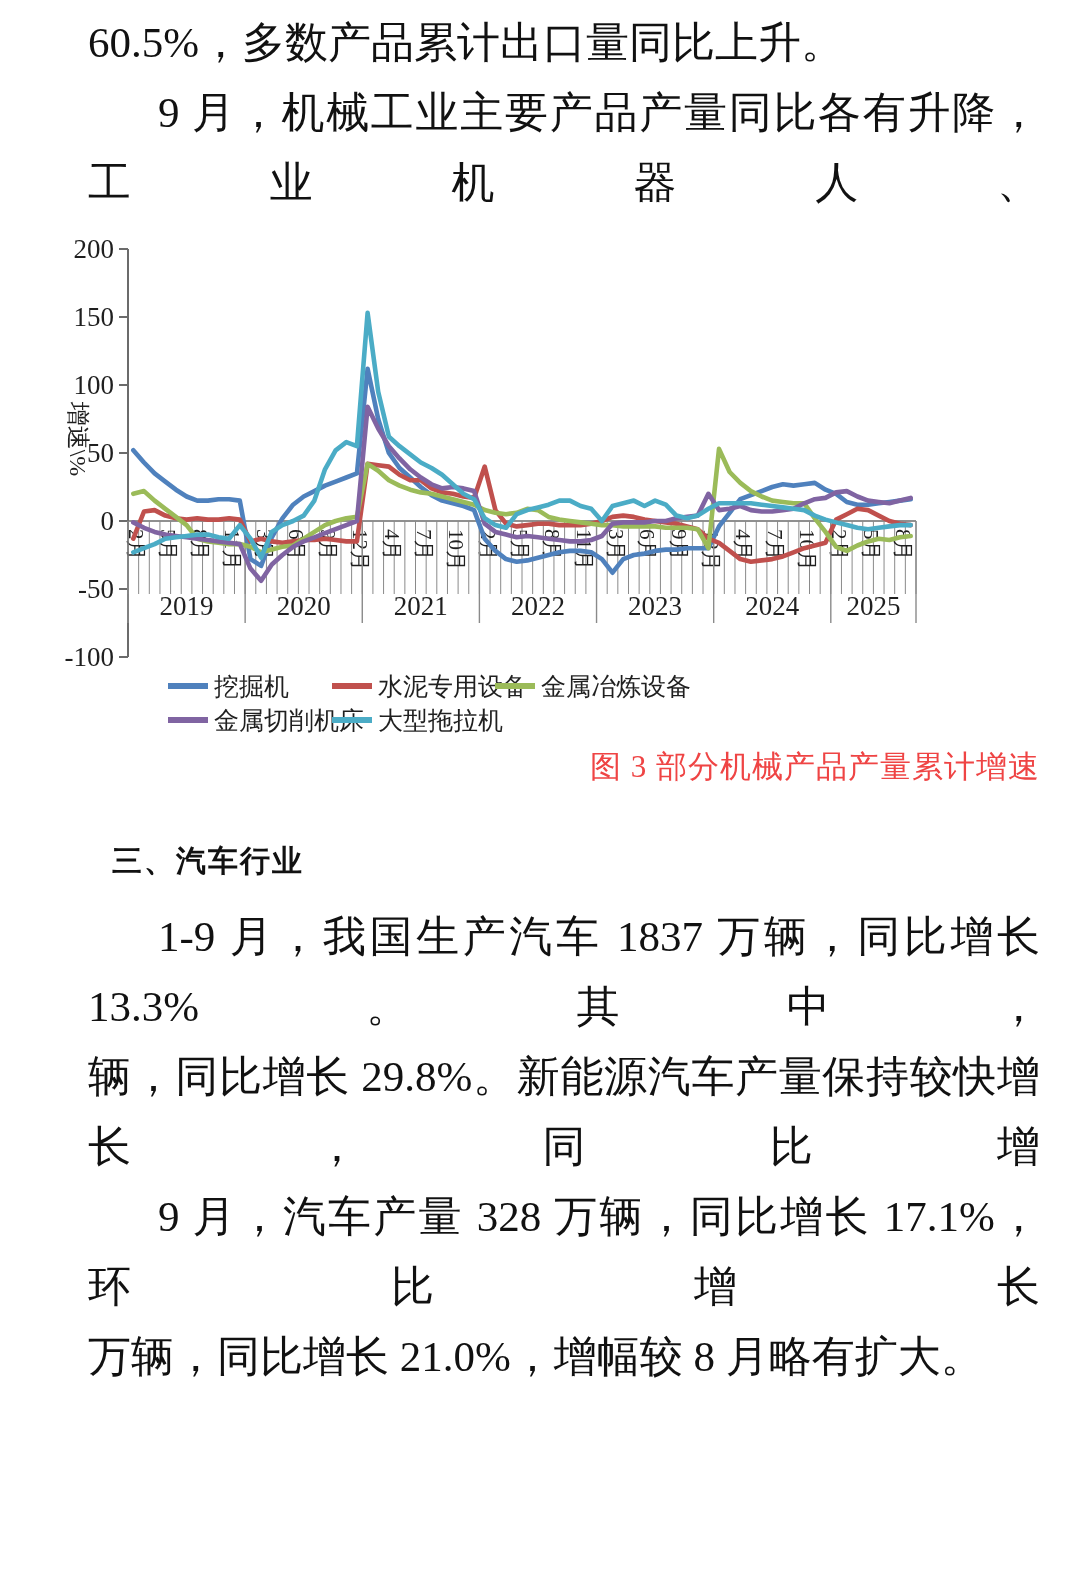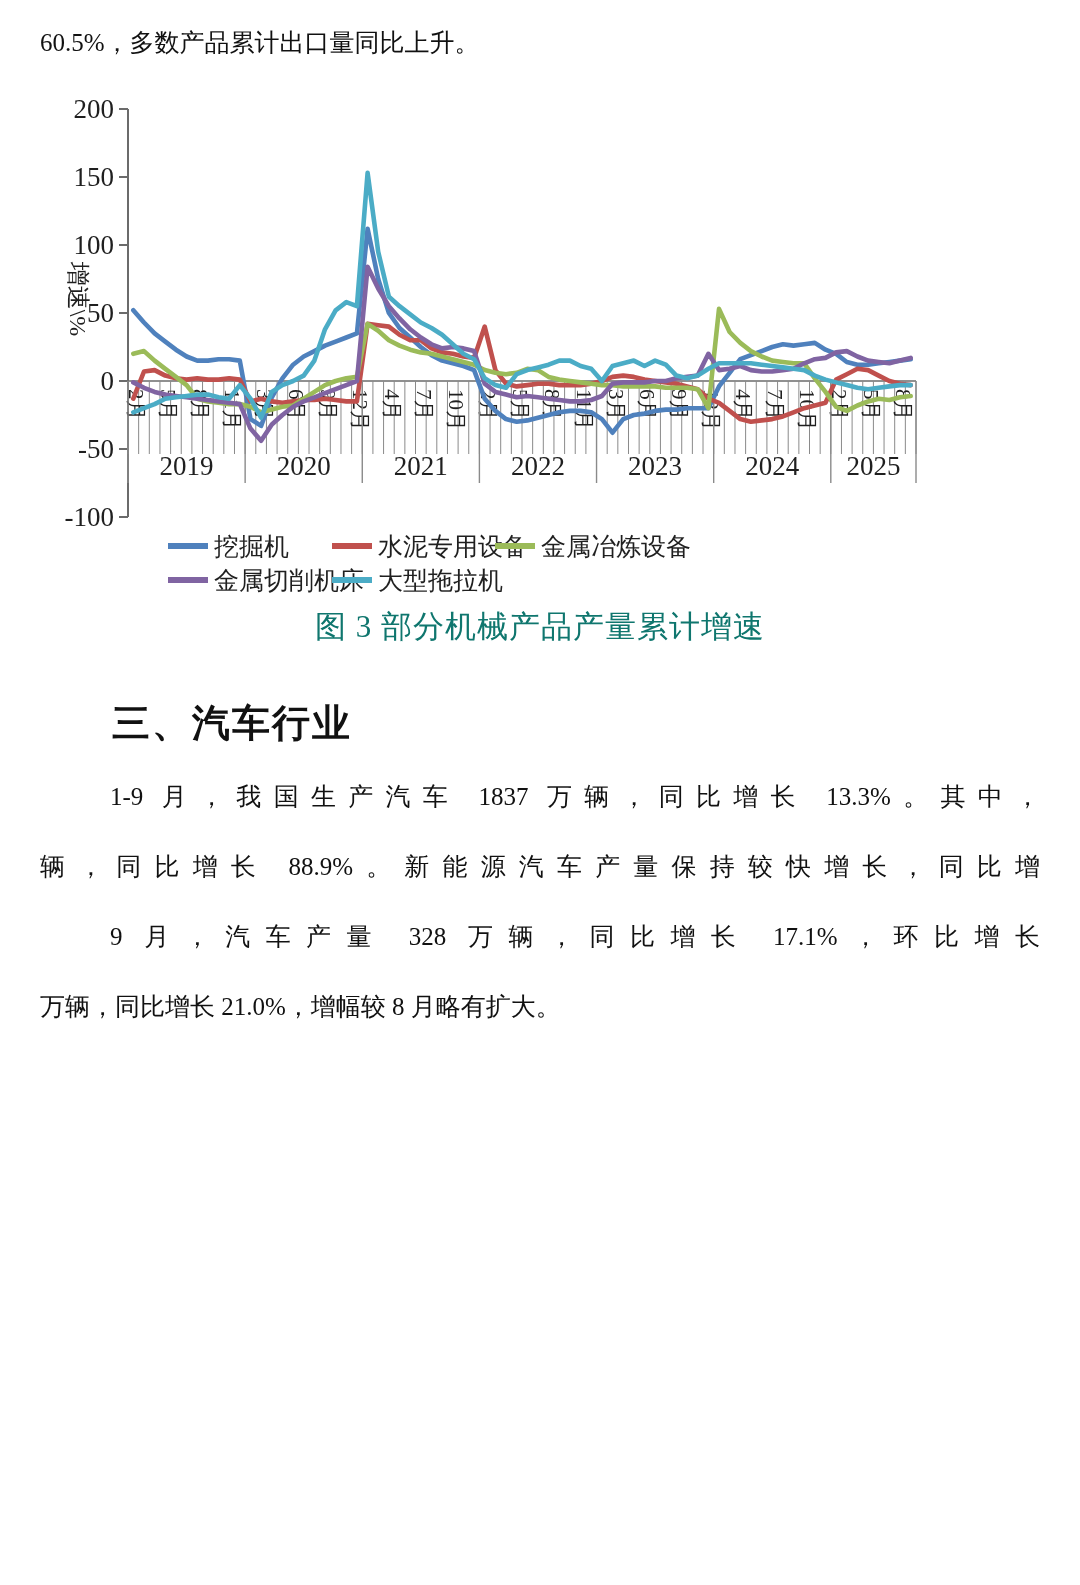--- a/index.html
+++ b/index.html
@@ -6,61 +6,63 @@
   body{
     width:1080px;height:1585px;
     box-sizing:border-box;
     padding:8px 40px 0 40px;
     overflow:hidden;
     font-family:"Liberation Serif","DejaVu Serif",serif;
     color:#111;
   }
   .para{width:1000px;}
   .line{
-    font-size:25px;
+    font-size:43px;
     line-height:70px;
     text-align:justify;
     text-align-last:justify;
     text-justify:inter-character;
     white-space:normal;
+    margin-left:48px;
   }
   .line.last{text-align-last:left;}
   .line.first{text-indent:70px;}
   .section-heading{
-    font-family:Liberation Serif, serif;
+    font-family:Liberation Mono, monospace;
     font-weight:bold;
-    font-size:38px;
+    font-size:30px;
     line-height:70px;
     margin:26px 0 4px 0;
     padding-left:72px;
     letter-spacing:2px;
   }
   figure.chart-figure{
     margin:6px 0 0 0;
     position:relative;
     width:1000px;height:578px;
   }
   .chart-svg{position:absolute;left:0;top:0;}
   .figure-caption{
     position:absolute;
     left:0;top:522px;width:100%;
-    text-align:center;
+    text-align:right;
     font-size:31px;
-    color:#0f766e;
+    color:#ef4444;
     letter-spacing:1px;
   }
 </style>
 </head>
 <body>
 
 <div class="para">
     <div class="line last">60.5%，多数产品累计出口量同比上升。</div>
   </div>
 
 <div class="para">
+    <div class="line first">9 月，机械工业主要产品产量同比各有升降，工业机器人、</div>
   </div>
 
 <figure class="chart-figure">
   <svg id="chart" class="chart-svg" width="1000" height="578" viewBox="0 0 1000 578">
       <line x1="88" y1="25" x2="88" y2="433" stroke="#6b6b6b" stroke-width="2"></line>
       <line x1="79" y1="25" x2="88" y2="25" stroke="#6b6b6b" stroke-width="2"></line>
       <text x="74" y="34" font-size="27" fill="#1f1f1f" text-anchor="end" font-family="&quot;Liberation Serif&quot;,&quot;DejaVu Serif&quot;,serif">200</text>
       <line x1="79" y1="92.99999999999997" x2="88" y2="92.99999999999997" stroke="#6b6b6b" stroke-width="2"></line>
       <text x="74" y="101.99999999999997" font-size="27" fill="#1f1f1f" text-anchor="end" font-family="&quot;Liberation Serif&quot;,&quot;DejaVu Serif&quot;,serif">150</text>
       <line x1="79" y1="161" x2="88" y2="161" stroke="#6b6b6b" stroke-width="2"></line>
@@ -206,19 +208,19 @@
       <line x1="292" y1="496" x2="332" y2="496" stroke="#4BACC6" stroke-width="6"></line>
       <text x="338" y="505" font-size="25" fill="#1f1f1f" text-anchor="start" font-family="&quot;Liberation Serif&quot;,&quot;DejaVu Serif&quot;,serif">大型拖拉机</text>
     </svg>
   <figcaption class="figure-caption">图 3 部分机械产品产量累计增速</figcaption>
 </figure>
 
 <h2 class="section-heading">三、汽车行业</h2>
 
 <div class="para">
     <div class="line first">1-9 月，我国生产汽车 1837 万辆，同比增长 13.3%。其中，</div>
-    <div class="line">辆，同比增长 88.9%。新能源汽车产量保持较快增长，同比增</div>
+    <div class="line">辆，同比增长 29.8%。新能源汽车产量保持较快增长，同比增</div>
   </div>
 
 <div class="para">
     <div class="line first">9 月，汽车产量 328 万辆，同比增长 17.1%，环比增长</div>
     <div class="line last">万辆，同比增长 21.0%，增幅较 8 月略有扩大。</div>
   </div>
 
 </body></html>

